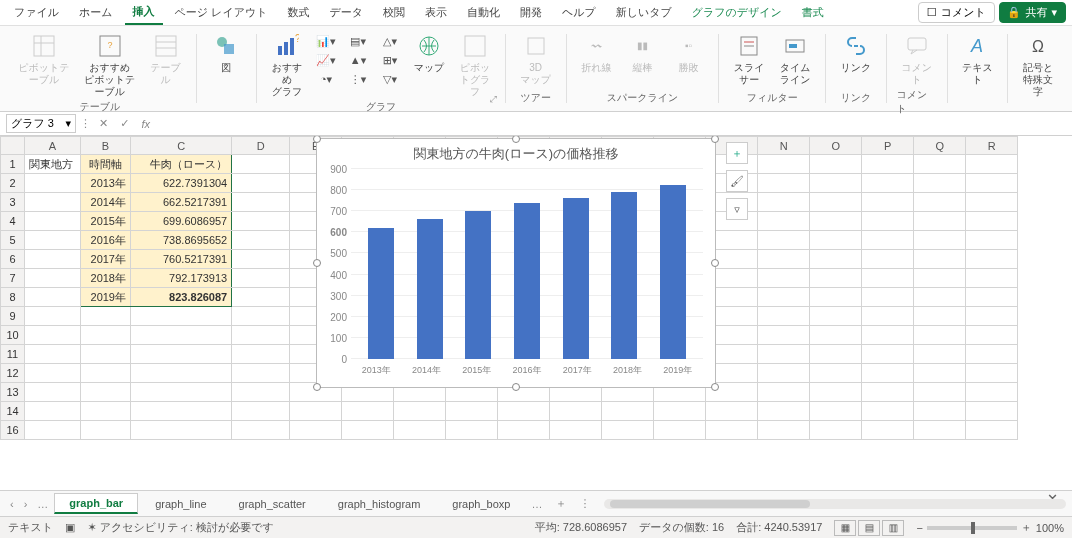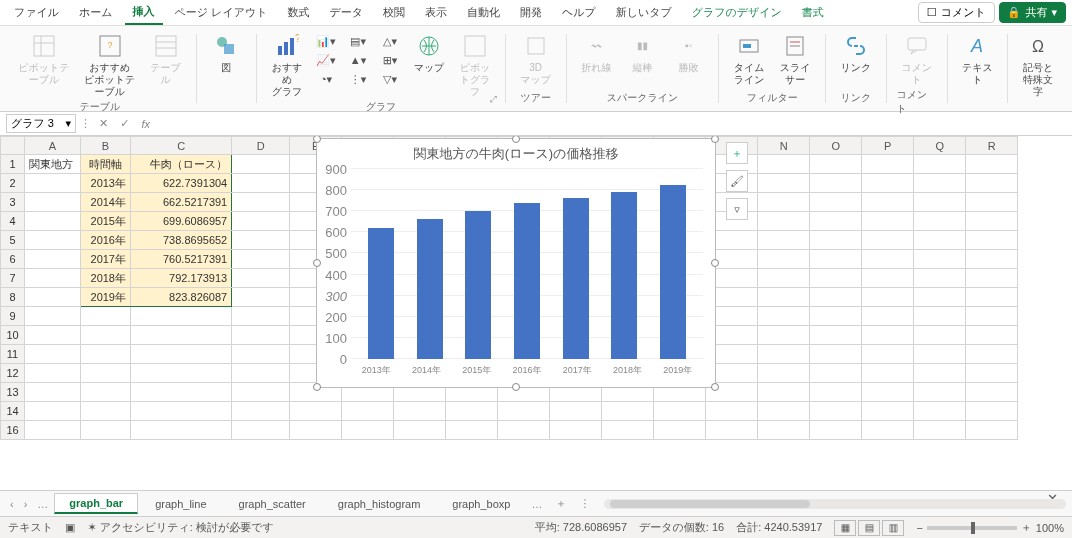--- a/index.html
+++ b/index.html
@@ -39,21 +39,21 @@
 .grid td.hl { background:#fff2cc; }
 .corner { width:24px; background:#f3f2f1; }
 
 .chart { position:absolute; left:316px; top:2px; width:400px; height:250px; background:#fff; border:1px solid #bbb; }
 .chart .handle { position:absolute; width:8px; height:8px; background:#fff; border:1px solid #888; border-radius:50%; }
 .chartside { position:absolute; left:726px; top:6px; display:flex; flex-direction:column; gap:6px; }
 .chartside .sb { width:22px; height:22px; border:1px solid #ccc; background:#fff; display:flex; align-items:center; justify-content:center; color:#555; }
 .ctitle { text-align:center; font-size:13px; color:#555; padding:6px 0 2px; }
 .plot { position:absolute; left:34px; top:30px; right:12px; bottom:28px; }
 .yaxis { position:absolute; left:4px; top:30px; bottom:28px; width:28px; }
-.ytick { position:absolute; right:2px; font-size:13px; color:#888; transform:translateY(50%); }
+.ytick { position:absolute; right:2px; font-size:10px; color:#888; transform:translateY(50%); }
 .gridline { position:absolute; left:0; right:0; height:1px; background:#eee; }
 .bars { position:absolute; left:0; right:0; top:0; bottom:0; display:flex; align-items:flex-end; justify-content:space-around; padding:0 6px; }
 .bar { width:26px; background:#4472c4; }
 .xticks { position:absolute; left:34px; right:12px; bottom:10px; display:flex; justify-content:space-around; font-size:9px; color:#888; }
 
 .sheettabs { display:flex; align-items:center; height:26px; border-top:1px solid #d0d0d0; padding:0 6px; gap:2px; background:#f8f8f8; }
 .sheettabs .nav { padding:0 4px; color:#888; }
 .sheettabs .tab { padding:3px 14px; border:1px solid transparent; color:#555; font-size:11px; }
 .sheettabs .tab.active { background:#fff; border:1px solid #ccc; border-bottom:2px solid #107c41; color:#107c41; font-weight:600; }
 .sheettabs .add { padding:0 6px; color:#888; border:1px solid transparent; }
@@ -226,36 +226,36 @@
         </div>
     </div>
     <div class="label">スパークライン</div>
   </div>
   <div class="rsep"></div>
   <div class="rgroup">
     <div class="buttons">
       <div class="bigbtn">
           <span class="ic">
             <svg width="24" height="24">
-              <rect x="3" y="6" width="18" height="12" fill="none" stroke="#888"></rect>
-              <rect x="6" y="10" width="8" height="4" fill="#49c"></rect>
-            </svg>
-          </span>
-          <span style="white-space:pre-line">タイム
-ライン</span>
-        </div>
-      <div class="bigbtn">
-          <span class="ic">
-            <svg width="24" height="24">
               <rect x="4" y="3" width="16" height="18" fill="none" stroke="#888"></rect>
               <line x1="7" y1="8" x2="17" y2="8" stroke="#c55"></line>
               <line x1="7" y1="12" x2="17" y2="12" stroke="#888"></line>
             </svg>
           </span>
           <span>スライサー</span>
+        </div>
+      <div class="bigbtn">
+          <span class="ic">
+            <svg width="24" height="24">
+              <rect x="3" y="6" width="18" height="12" fill="none" stroke="#888"></rect>
+              <rect x="6" y="10" width="8" height="4" fill="#49c"></rect>
+            </svg>
+          </span>
+          <span style="white-space:pre-line">タイム
+ライン</span>
         </div>
     </div>
     <div class="label">フィルター</div>
   </div>
   <div class="rsep"></div>
   <div class="rgroup">
     <div class="buttons">
       <div class="bigbtn">
           <span class="ic">
             <svg width="24" height="24">
@@ -517,21 +517,21 @@
           <td></td>
           <td></td>
           <td></td>
           <td></td>
           <td></td>
         </tr>
         <tr>
           <td class="rowhdr">8</td>
           <td></td>
           <td class="hl" style="text-align: right; border-bottom: 1.5px solid rgb(33, 115, 70); border-left: 1.5px solid rgb(33, 115, 70);">2019年</td>
-          <td class="hl" style="border-bottom: 1.5px solid rgb(33, 115, 70); border-right: 1.5px solid rgb(33, 115, 70);">823.826087</td>
+          <td class="hl" style="border-bottom: 1.5px solid rgb(33, 115, 70); border-right: 1.5px solid rgb(33, 115, 70); font-weight: bold;">823.826087</td>
           <td></td>
           <td></td>
           <td></td>
           <td></td>
           <td></td>
           <td></td>
           <td></td>
           <td></td>
           <td></td>
           <td></td>
@@ -690,24 +690,24 @@
         </tr>
       </tbody>
   </table>
 
   <div class="chart">
     <div class="ctitle">関東地方の牛肉(ロース)の価格推移</div>
     <div class="yaxis" id="yaxis">
         <div class="ytick" style="bottom: 0%;">0</div>
         <div class="ytick" style="bottom: 11.1111%;">100</div>
         <div class="ytick" style="bottom: 22.2222%;">200</div>
-        <div class="ytick" style="bottom: 33.3333%; font-style: italic;">300</div>
+        <div class="ytick" style="bottom: 33.3333%;">300</div>
         <div class="ytick" style="bottom: 44.4444%;">400</div>
         <div class="ytick" style="bottom: 55.5556%;">500</div>
-        <div class="ytick" style="bottom: 66.6667%;">600</div>
+        <div class="ytick" style="bottom: 66.6667%; font-weight: bold;">600</div>
         <div class="ytick" style="bottom: 77.7778%;">700</div>
         <div class="ytick" style="bottom: 88.8889%;">800</div>
         <div class="ytick" style="bottom: 100%;">900</div>
       </div>
     <div class="plot" id="plot">
       <div id="gridlines">
           <div class="gridline" style="bottom: 0%;"></div>
           <div class="gridline" style="bottom: 11.1111%;"></div>
           <div class="gridline" style="bottom: 22.2222%;"></div>
           <div class="gridline" style="bottom: 33.3333%;"></div>

